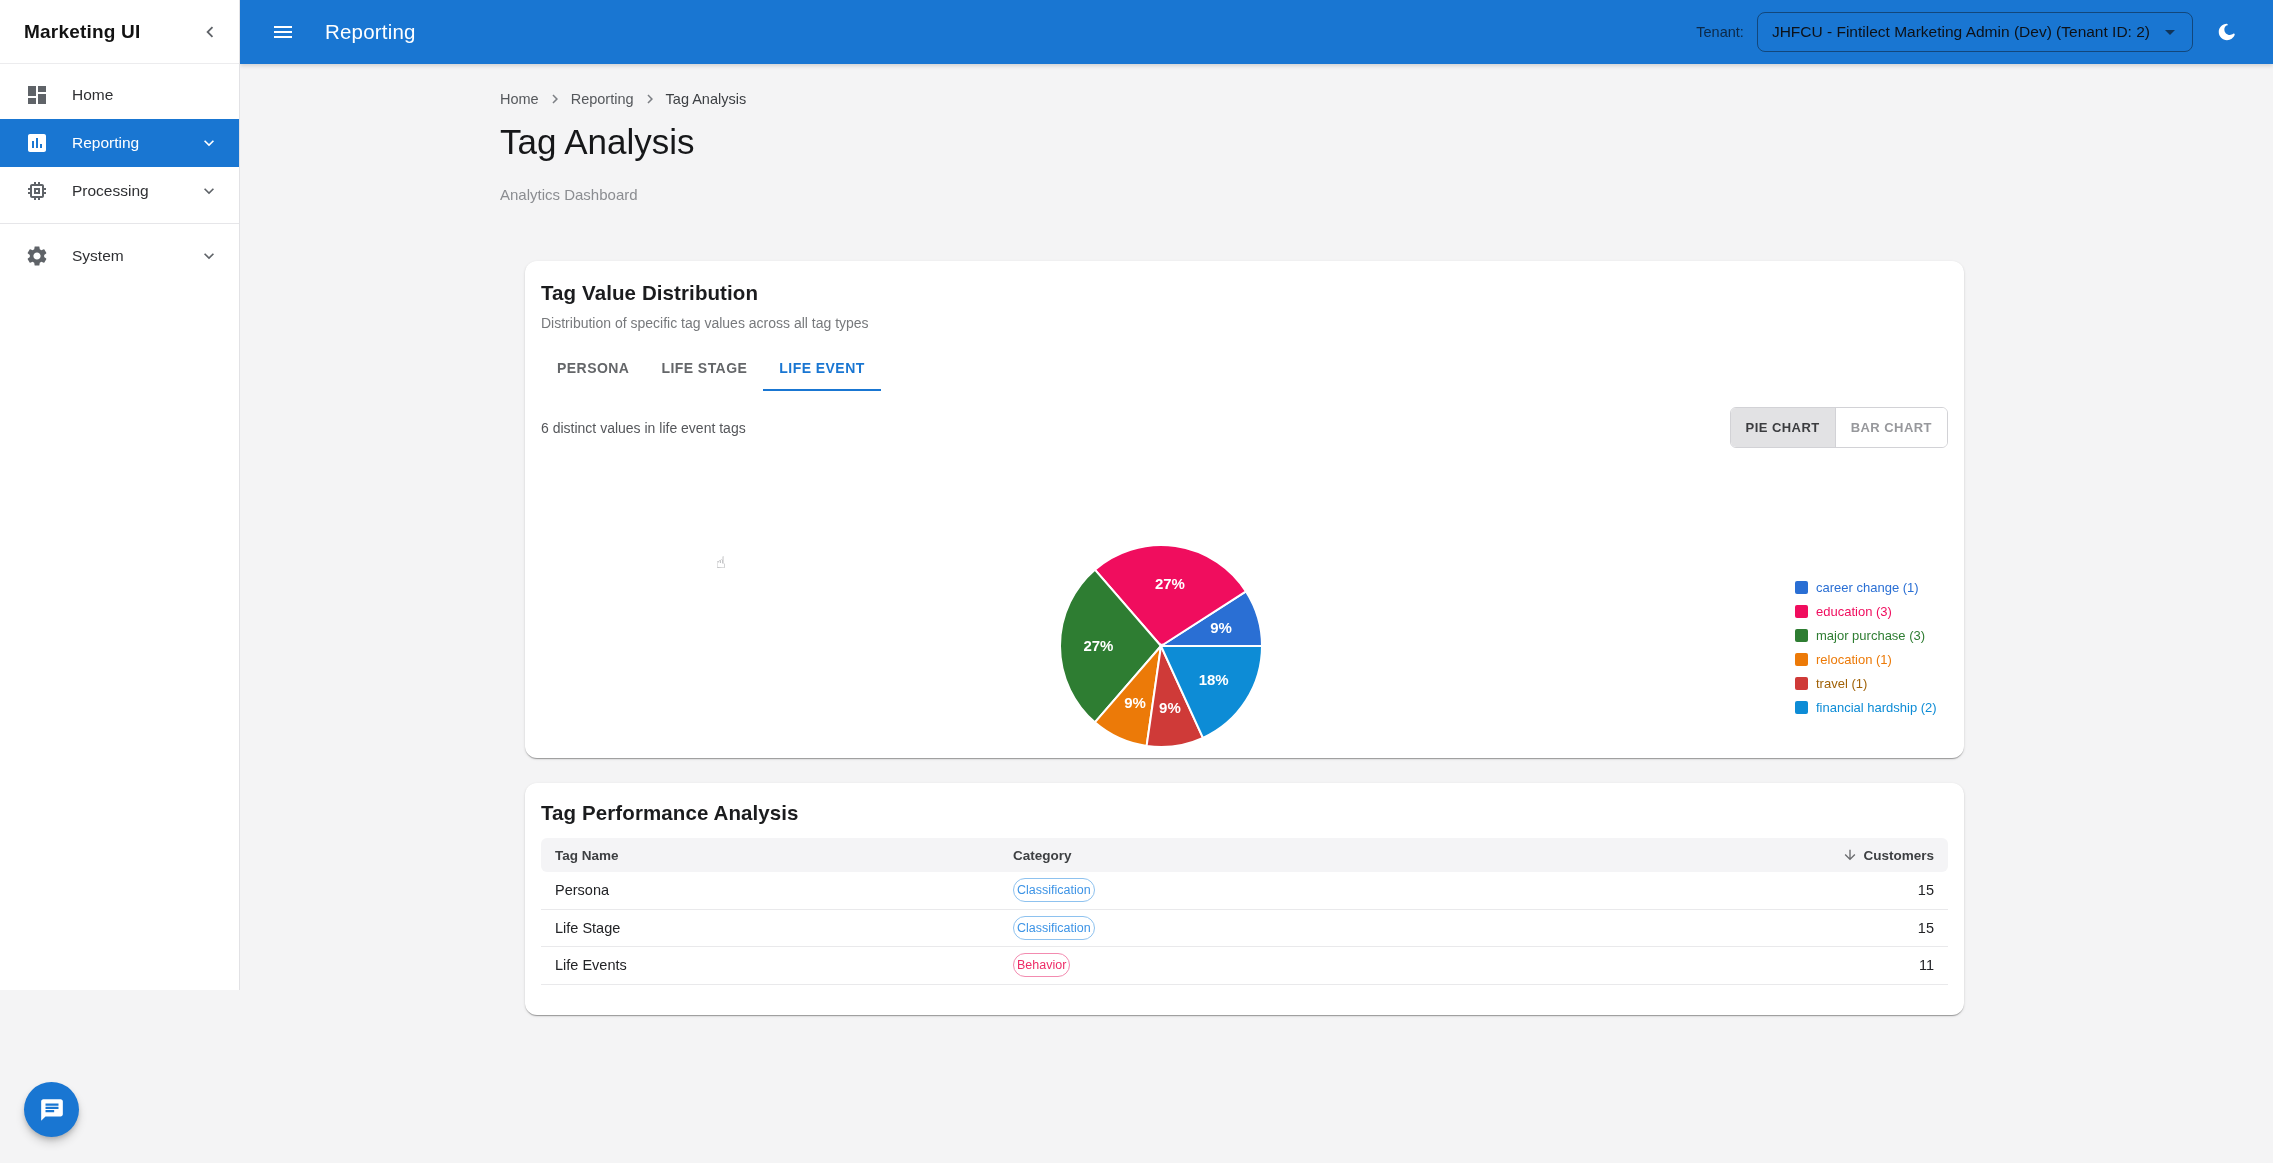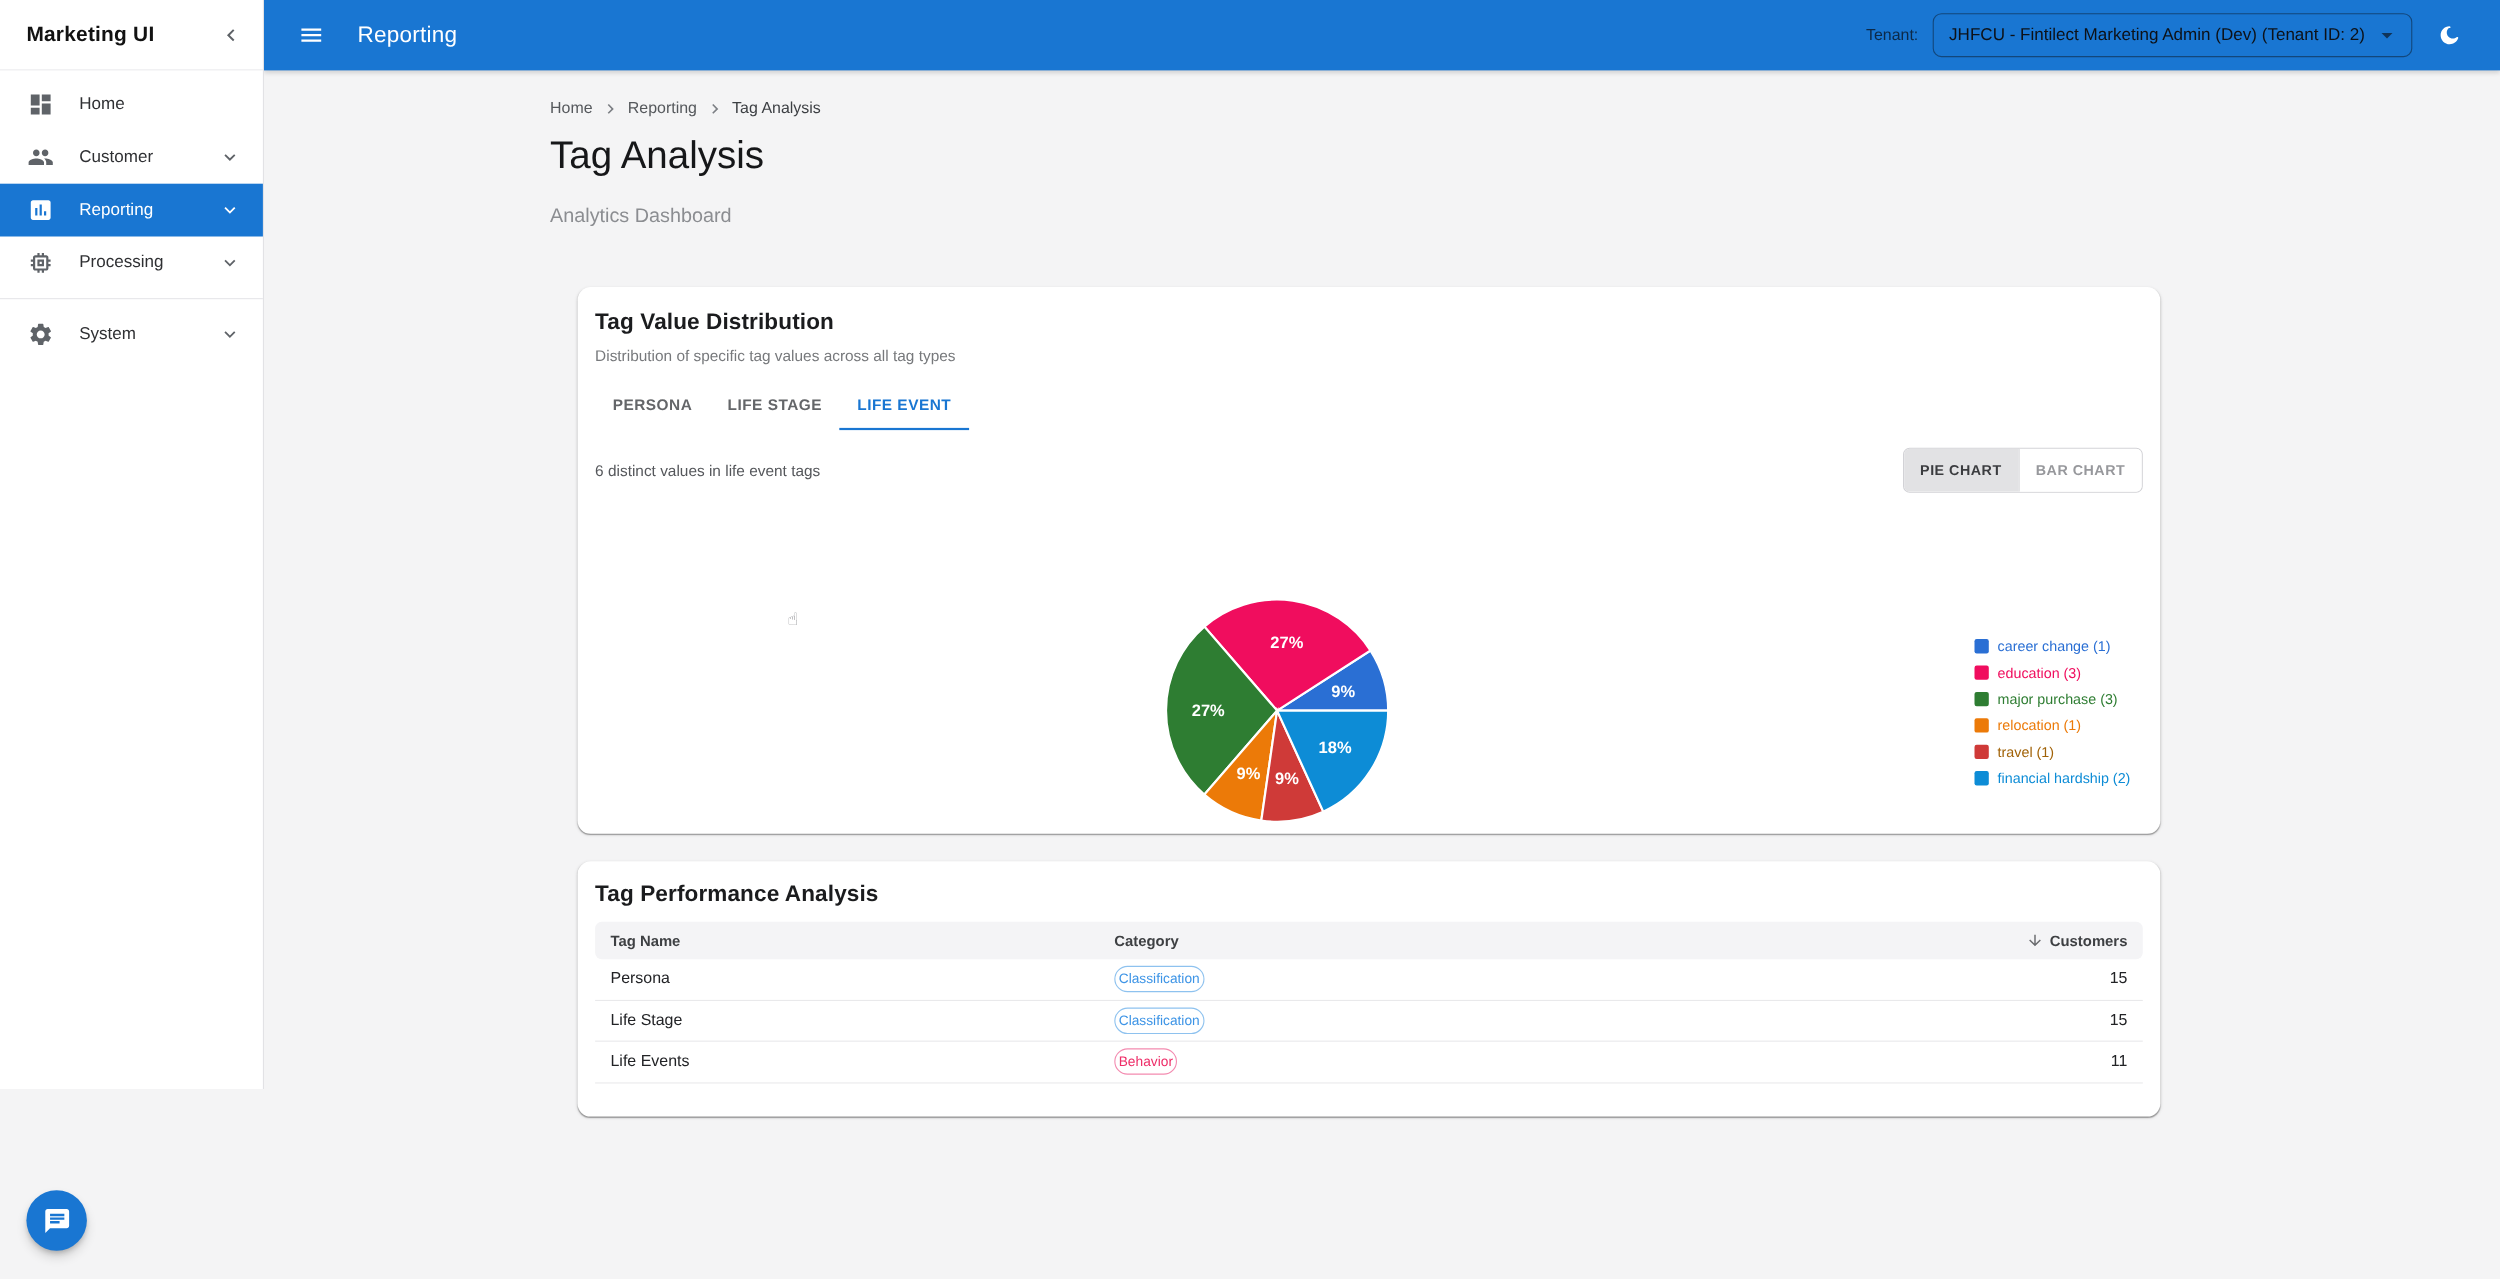--- a/index.html
+++ b/index.html
@@ -64,21 +64,21 @@
 
   
   .breadcrumb {
     position:absolute; left:500px; top:90px; display:flex; align-items:center;
     font-size:14.5px; color:#55585c; z-index:1;
   }
   .crumb { cursor:pointer; }
   .crumb.current { color:#3c3f43; cursor:default; }
   .crumb-sep { color:#7c7f84; margin:0 7px; display:flex; }
   .page-title { position:absolute; left:500px; top:122px; font-size:35px; font-weight:400; color:#161719; }
-  .page-subtitle { position:absolute; left:500px; top:186px; font-size:18px; color:#8b8d91; }
+  .page-subtitle { position:absolute; left:500px; top:186px; font-size:15px; color:#8b8d91; }
 
   
   .card {
     position:absolute; left:525px; width:1439px; background:#fff; border-radius:12px;
     box-shadow:0 2px 1px -1px rgba(0,0,0,.2), 0 1px 1px 0 rgba(0,0,0,.14), 0 1px 3px 0 rgba(0,0,0,.12);
   }
   #card-distribution { top:261px; height:497px; padding:20px 16px; }
   #card-performance  { top:783px; height:232px; padding:18px 16px; }
   .card-title { font-size:20.5px; font-weight:600; color:#1b1c1e; letter-spacing:.1px; }
   .card-sub { font-size:14px; color:#77797c; margin-top:10px; }
@@ -156,33 +156,20 @@
     </button>
   </div>
   <nav class="nav" id="nav">
       <div class="nav-item">
         <span class="nicon">
           <svg width="24" height="24" viewBox="0 0 24 24" fill="currentColor">
             <path d="M3 13h8V3H3v10zm0 8h8v-6H3v6zm10 0h8V11h-8v10zm0-18v6h8V3h-8z"></path>
           </svg>
         </span>
         <span class="nlabel">Home</span>
-      </div>
-      <div class="nav-item">
-        <span class="nicon">
-          <svg width="24" height="24" viewBox="0 0 24 24" fill="currentColor">
-            <path d="M16 11c1.66 0 2.99-1.34 2.99-3S17.66 5 16 5c-1.66 0-3 1.34-3 3s1.34 3 3 3zm-8 0c1.66 0 2.99-1.34 2.99-3S9.66 5 8 5C6.34 5 5 6.34 5 8s1.34 3 3 3zm0 2c-2.33 0-7 1.17-7 3.5V19h14v-2.5c0-2.33-4.67-3.5-7-3.5zm8 0c-.29 0-.62.02-.97.05 1.16.84 1.97 1.97 1.97 3.45V19h6v-2.5c0-2.33-4.67-3.5-7-3.5z"></path>
-          </svg>
-        </span>
-        <span class="nlabel">Customer</span>
-        <span class="chev">
-          <svg width="20" height="20" viewBox="0 0 24 24" fill="currentColor">
-            <path d="M7.41 8.59 12 13.17l4.59-4.58L18 10l-6 6-6-6z"></path>
-          </svg>
-        </span>
       </div>
       <div class="nav-item active">
         <span class="nicon">
           <svg width="24" height="24" viewBox="0 0 24 24" fill="currentColor">
             <path d="M19 3H5c-1.1 0-2 .9-2 2v14c0 1.1.9 2 2 2h14c1.1 0 2-.9 2-2V5c0-1.1-.9-2-2-2zM9 17H7v-7h2v7zm4 0h-2V7h2v10zm4 0h-2v-4h2v4z"></path>
           </svg>
         </span>
         <span class="nlabel">Reporting</span>
         <span class="chev">
           <svg width="20" height="20" viewBox="0 0 24 24" fill="currentColor">

